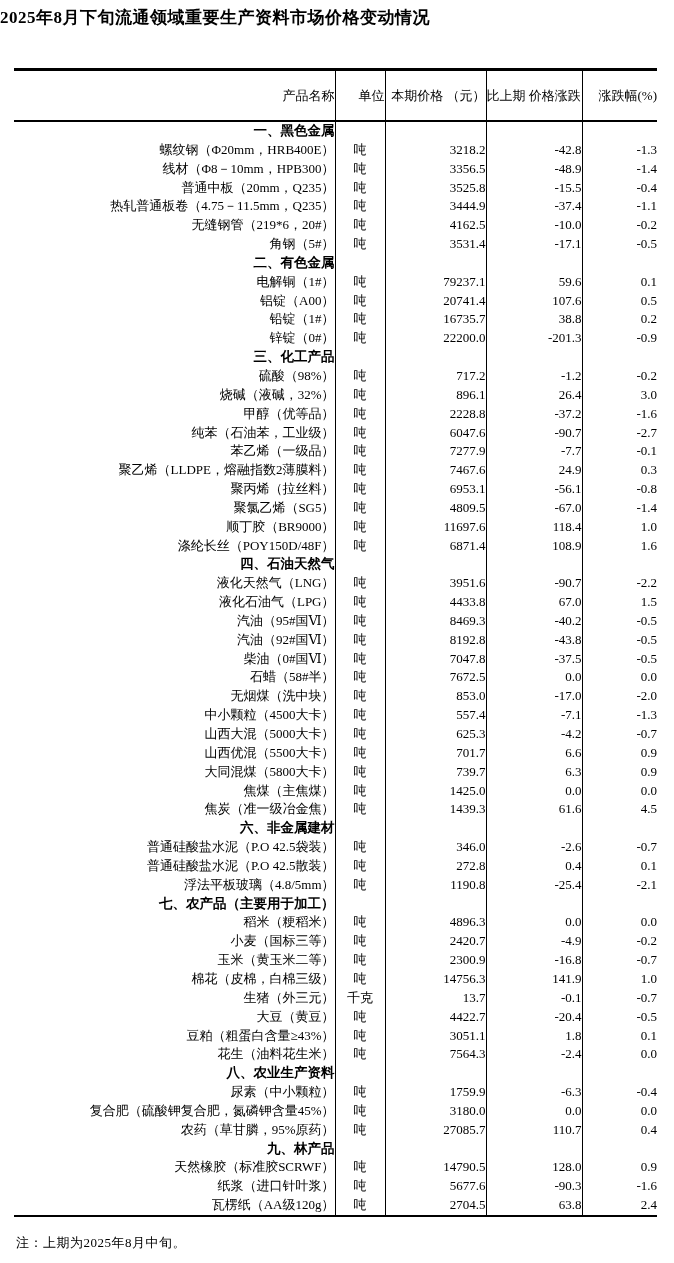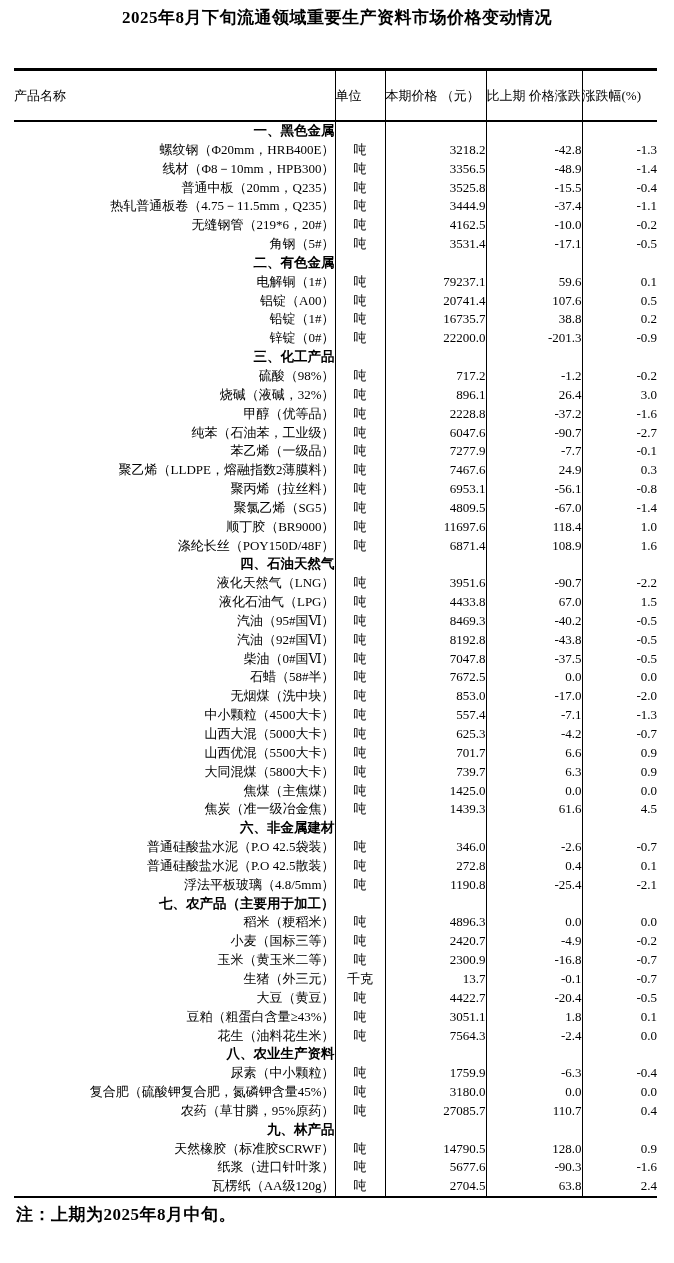--- a/index.html
+++ b/index.html
@@ -13,21 +13,20 @@
     height: 1263px;
     background: #ffffff;
     color: #000000;
     font-family: "Liberation Serif", "DejaVu Serif", serif;
     overflow: hidden;
   }
   .title {
     padding-top: 7px;
     height: 24px;
     line-height: 22px;
-    text-align: center;
     font-size: 17px;
     font-weight: bold;
     letter-spacing: 0.5px;
   }
   table.report {
     border-collapse: collapse;
     table-layout: fixed;
     width: 643px;
     margin: 37px 0 0 14px;
     border-top: 3px solid #000;
@@ -44,21 +43,21 @@
   table.report th:last-child,
   table.report td:last-child {
     border-right: none;
   }
   thead tr {
     border-bottom: 2px solid #000;
   }
   thead th {
     height: 49px;
     font-size: 13px;
-    text-align: left;
+    text-align: right;
     vertical-align: middle;
     white-space: pre-line;
     line-height: 15px;
   }
   tbody td {
     height: 18.85px;
     line-height: 18.85px;
     font-size: 13px;
     vertical-align: middle;
   }
@@ -74,24 +73,23 @@
     font-size: 13.5px;
   }
   td.unit {
     text-align: center;
   }
   td.num {
     text-align: right;
     padding-right: 8px;
   }
   .footnote {
-    margin: 5px 0 0 16px;
-    font-size: 17px;
+    margin: 17px 0 0 16px;
+    font-size: 13px;
     letter-spacing: 0.5px;
-    font-weight: bold;
   }
 </style>
 </head>
 <body>
 
 <div class="page">
 
   <div class="title">2025年8月下旬流通领域重要生产资料市场价格变动情况</div>
 
   <table class="report">
@@ -424,20 +422,27 @@
           <td class="num">-0.2</td>
         </tr>
         <tr>
           <td class="product item">玉米（黄玉米二等）</td>
           <td class="unit">吨</td>
           <td class="num">2300.9</td>
           <td class="num">-16.8</td>
           <td class="num">-0.7</td>
         </tr>
         <tr>
+          <td class="product item">棉花（皮棉，白棉三级）</td>
+          <td class="unit">吨</td>
+          <td class="num">14756.3</td>
+          <td class="num">141.9</td>
+          <td class="num">1.0</td>
+        </tr>
+        <tr>
           <td class="product item">生猪（外三元）</td>
           <td class="unit">千克</td>
           <td class="num">13.7</td>
           <td class="num">-0.1</td>
           <td class="num">-0.7</td>
         </tr>
         <tr>
           <td class="product item">大豆（黄豆）</td>
           <td class="unit">吨</td>
           <td class="num">4422.7</td>

